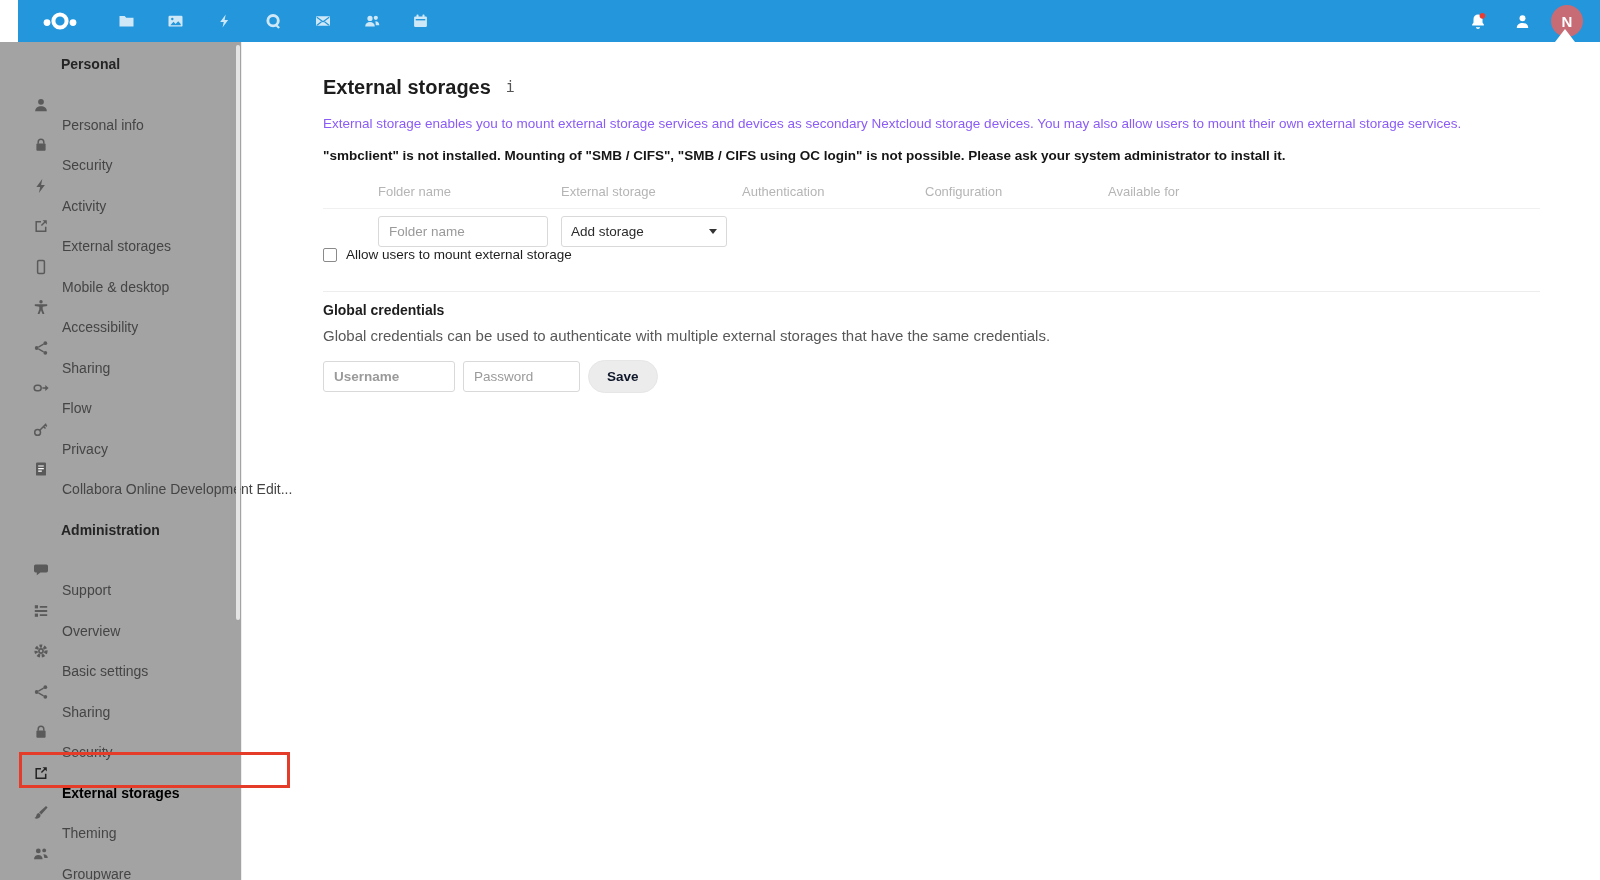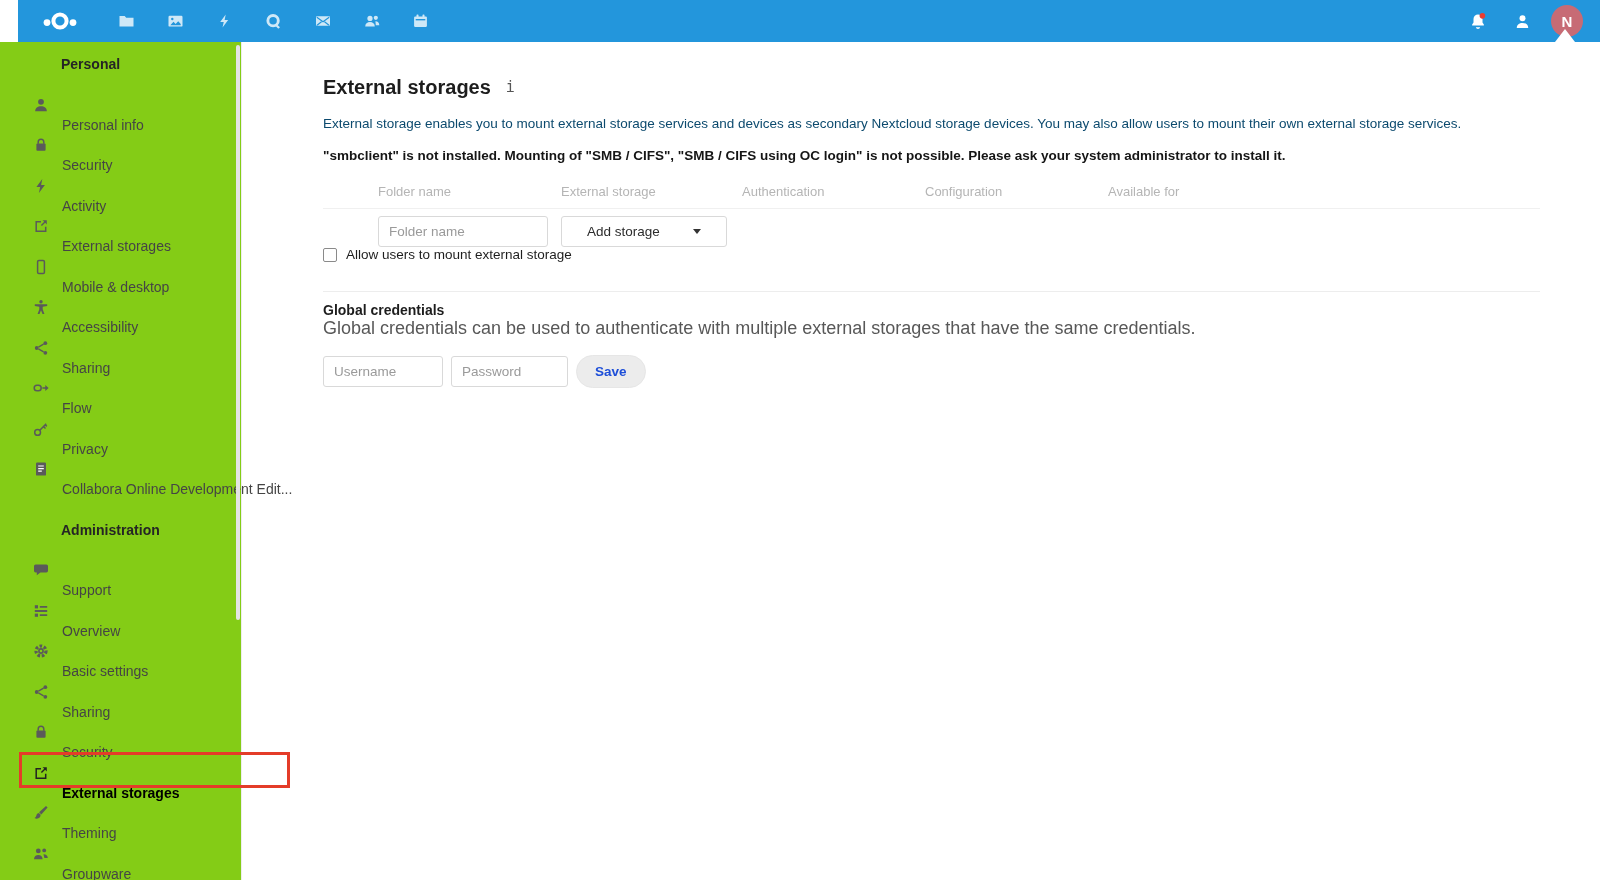--- a/index.html
+++ b/index.html
@@ -17,21 +17,21 @@
   .appbtn svg { display:block; }
   .topbar-right { margin-left:auto; display:flex; align-items:center; gap:14px; padding-right:17px; }
   .iconbtn { width:30px; height:42px; display:flex; align-items:center; justify-content:center; cursor:pointer; }
   .avatar { width:32px; height:32px; border-radius:50%; background:#c76b75; color:#fff;
     display:flex; align-items:center; justify-content:center; font-size:15px; font-weight:bold; cursor:pointer; }
   .menu-caret { position:absolute; top:29px; left:1555px; width:0; height:0;
     border-left:10px solid transparent; border-right:10px solid transparent;
     border-bottom:13px solid #fff; }
 
   
-  .sidebar { position:absolute; top:42px; left:0; bottom:0; width:242px; background:#84cc16;
+  .sidebar { position:absolute; top:42px; left:0; bottom:0; width:242px; background:#a3a3a3;
     border-right:1px solid #ededed; padding-top:2px; }
   .nav-heading { height:40.5px; display:flex; align-items:center; padding-left:61px;
     font-size:14px; font-weight:bold; color:#252525; }
   .nav-section.admin { margin-top:20px; }
   .nav-item { height:40.5px; display:flex; align-items:center; padding-left:33px;
     cursor:pointer; position:relative; }
   .nav-icon { width:16px; height:16px; margin-right:13px; color:#5a5a5a; flex:none; }
   .nav-icon svg { display:block; }
   .nav-label { font-size:14px; color:#454545; white-space:nowrap;margin-top:40px; }
   .nav-item.active .nav-label { color:#000; font-weight:bold; }
@@ -40,50 +40,50 @@
     border:3px solid #e43c29; pointer-events:none; }
   .side-scroll { position:absolute; top:3px; right:1px; width:4px; height:575px;
     background:#e4e4e4; border-radius:2px; }
 
   
   .main { position:absolute; left:296px; top:42px; right:0; bottom:0; background:#fff;
     padding:34px 60px 0 27px; }
   .title-row { display:flex; align-items:center; gap:15px; }
   h2.page-title { font-size:20px; line-height:22px; color:#1d1d1d; font-weight:bold; }
   .info-glyph { font-family:"DejaVu Sans Mono", monospace; font-size:15px; color:#555; cursor:pointer; }
-  p.desc { margin-top:16px; font-size:13.5px; line-height:19px; color:#0c4a6e; }
+  p.desc { margin-top:16px; font-size:13.5px; line-height:19px; color:#8b5cf6; }
   p.warn { margin-top:13px; font-size:13.5px; line-height:19px; color:#151515; font-weight:600; }
 
   .storage-table { margin-top:13px; }
   .trow { display:grid; grid-template-columns:55px 183px 181px 183px 183px auto; align-items:center; }
   .th { font-size:13px; color:#b5b5b5; padding:6px 0 9px; }
   .tdiv { border:none; border-top:1px solid #f0f0f0; margin:0; }
   .row-new { padding-top:7px; }
   input.txt { height:31px; border:1px solid #d9d9d9; border-radius:3px; padding:0 10px;
     font-size:13.5px; color:#222; font-family:"Liberation Sans", sans-serif; outline:none; background:#fff; }
   input.txt::placeholder { color:#9a9a9a; opacity:1; }
   .folder-input { width:170px; }
   .select { width:166px; height:31px; border:1px solid #d9d9d9; border-radius:3px; background:#fff;
-    display:flex; align-items:center; justify-content:space-between; padding:0 25px;
+    display:flex; align-items:center; justify-content:space-between; padding:0 9px;
     font-size:13.5px; color:#2b2b2b; cursor:pointer; }
   .sel-caret { width:0; height:0; border-left:4.5px solid transparent; border-right:4.5px solid transparent;
     border-top:5px solid #333; }
 
   .check-row { display:flex; align-items:center; gap:9px; }
   .checkbox { width:14px; height:14px; border:1px solid #8a8a8a; border-radius:2px; background:#fff; cursor:pointer; flex:none; }
   .check-label { font-size:13.5px; color:#1e1e1e; cursor:pointer; }
 
   hr.section-sep { border:none; border-top:1px solid #ededed; margin-top:29px; }
   h3.gc-title { margin-top:10px; font-size:14px; color:#1d1d1d; font-weight:bold; }
-  p.gc-desc { font-size:18px; color:#585858; }
+  p.gc-desc { margin-top:9px; font-size:15px; color:#585858; }
   .gc-form { margin-top:16px; display:flex; align-items:center; gap:8px; }
-  .gc-user { width:120px; height:30px; }
+  .gc-user { width:132px; height:30px;font-weight:bold; }
   .gc-pass { width:117px; height:30px; }
   .save-btn { height:33px; padding:0 18px; border:1px solid #e6e6e6; border-radius:17px;
-    background:#ececec; font-size:13.5px; font-weight:bold; color:#1d4ed8;
+    background:#ececec; font-size:13.5px; font-weight:bold; color:#0f172a;
     font-family:"Liberation Sans", sans-serif; cursor:pointer; }
 </style>
 </head>
 <body>
 
 <div class="stage">
 
   <div class="topbar">
     <div class="topbar-blue">
 

